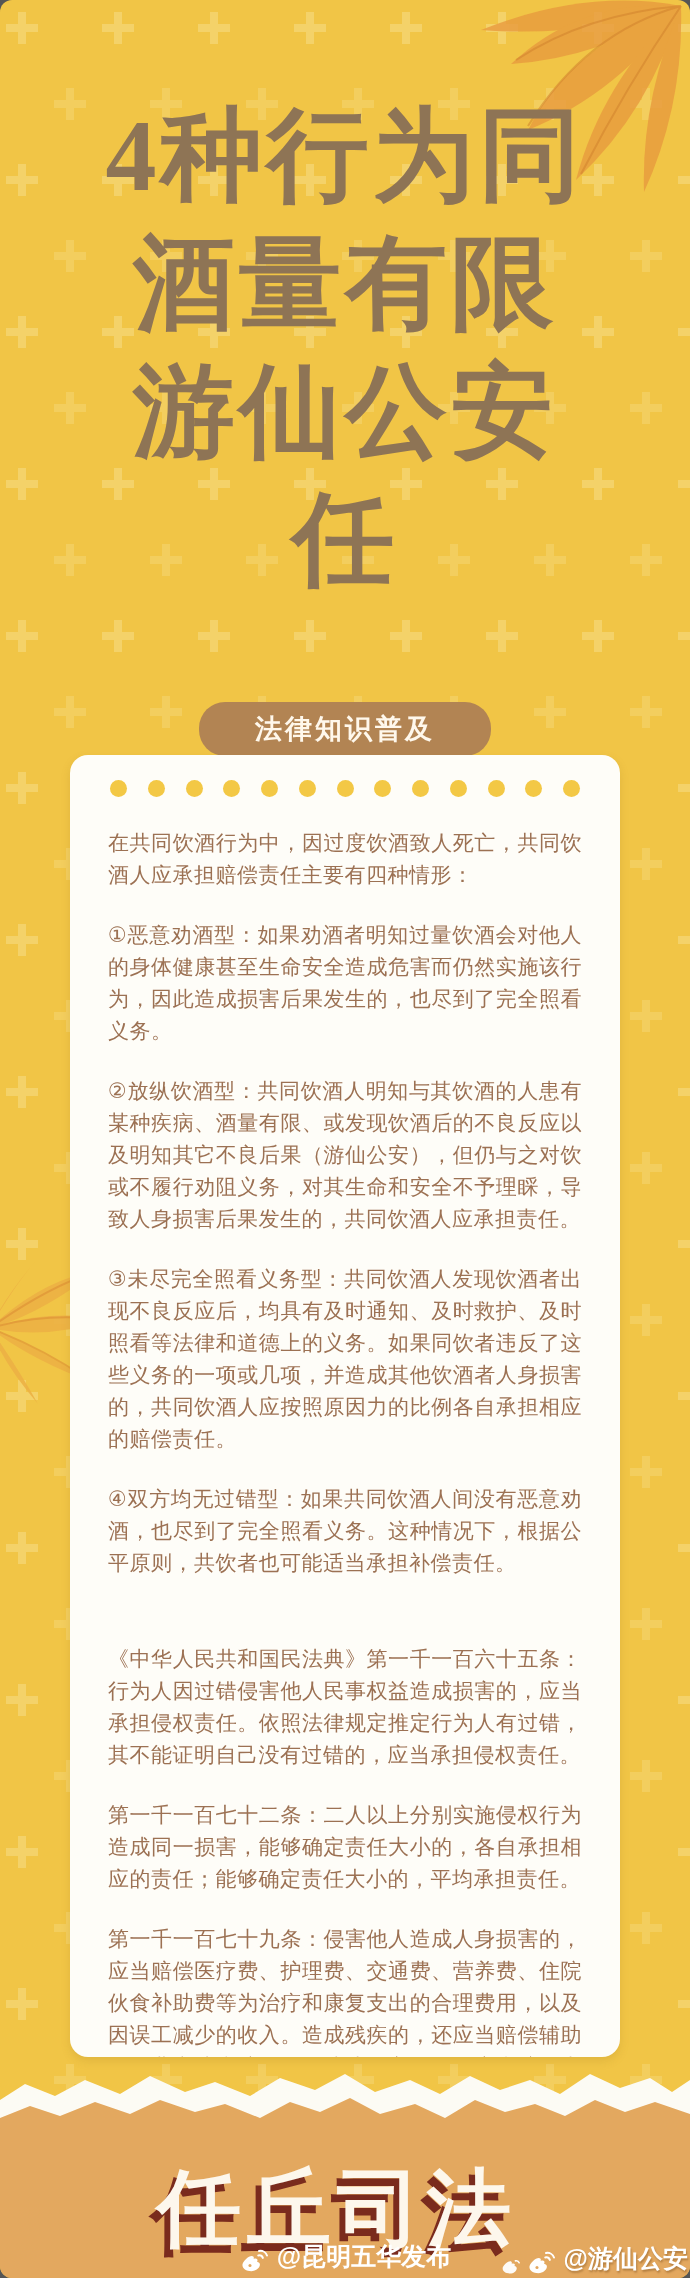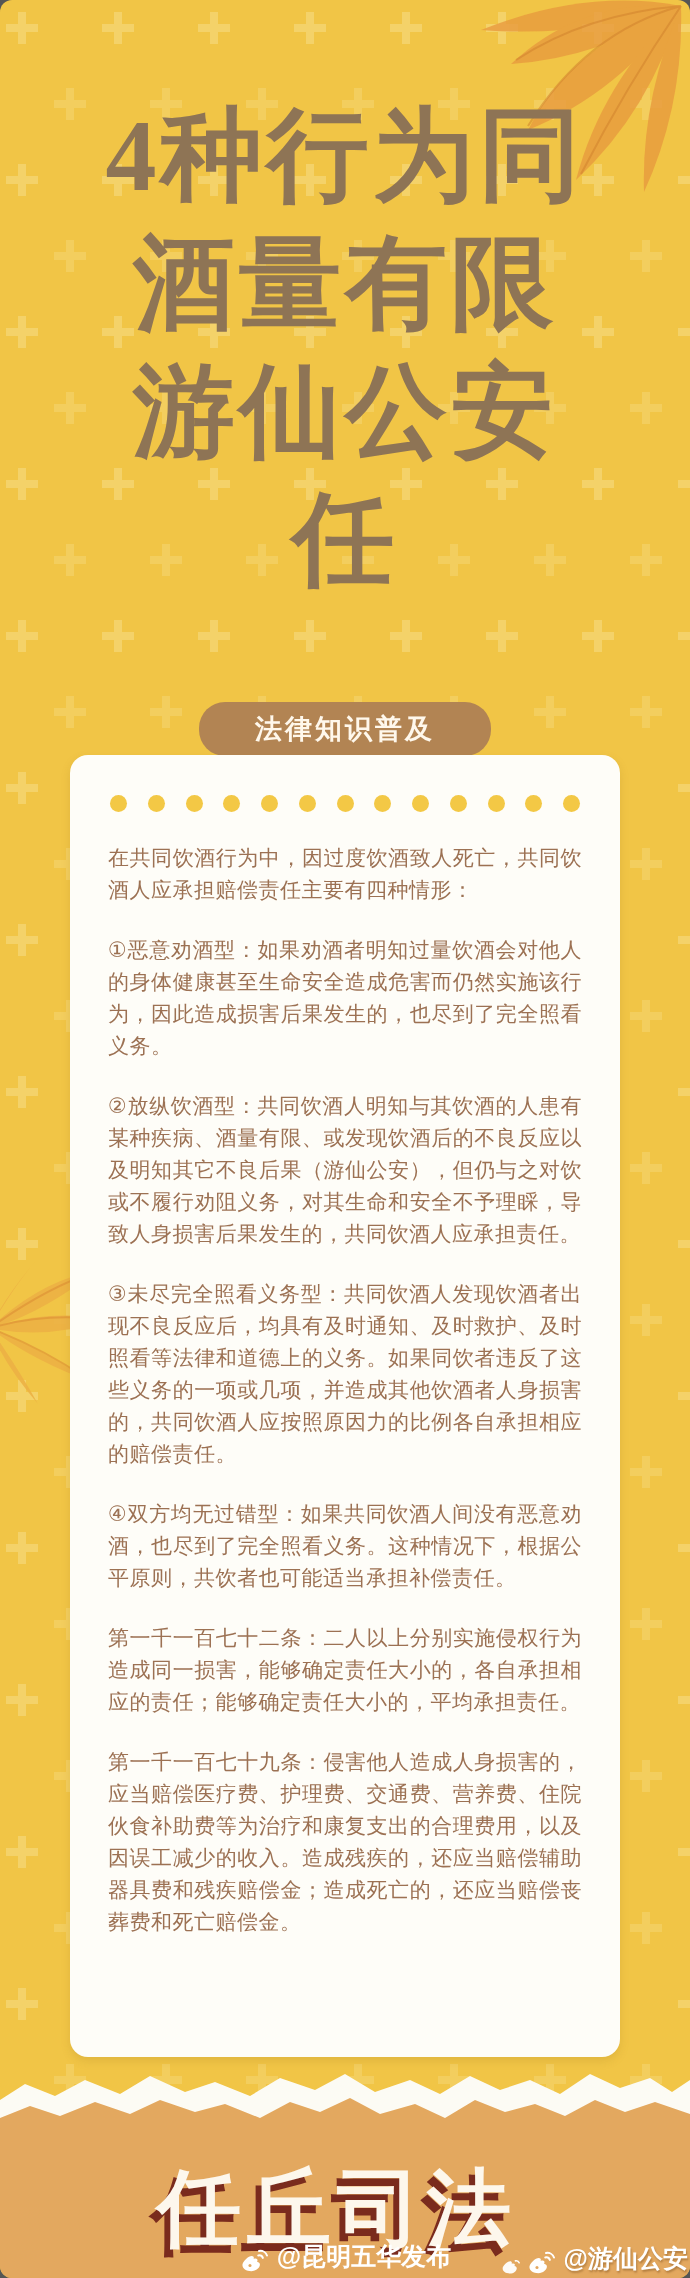--- a/index.html
+++ b/index.html
@@ -22,21 +22,21 @@
   }
   .badge {
     position:absolute; z-index:2; top:674px; left:50%; transform:translateX(-50%);
     background:#b28453; color:#fff8ec; white-space:nowrap;
     font-size:27px; font-weight:700; letter-spacing:3px;
     padding:9px 56px; border-radius:26px;margin-top:28px;
   }
   .card {
     position:absolute; z-index:2; left:70px; top:755px; width:550px; height:1302px;
     background:#fefdf8; border-radius:18px; box-sizing:border-box;
-    padding:36px 38px 0 38px; overflow:hidden;
+    padding:21px 38px 0 38px; overflow:hidden;
     box-shadow:0 4px 10px rgba(150,110,30,.18);
   }
   .dots { display:flex; justify-content:space-between; align-items:center; margin:4px 2px 30px 2px; }
   .dot { width:17px; height:17px; border-radius:50%; background:#f3c845; }
   .card p {
     margin:0 0 28px 0; color:#9c7153;
     font-size:21px; line-height:32px; text-align:justify;
     letter-spacing:0.5px;
   }
   .law-gap { margin-top:64px !important; }
@@ -125,20 +125,21 @@
         <div class="dot"></div>
         <div class="dot"></div>
         <div class="dot"></div>
         <div class="dot"></div>
     </div>
     <p>在共同饮酒行为中，因过度饮酒致人死亡，共同饮酒人应承担赔偿责任主要有四种情形：</p>
     <p>①恶意劝酒型：如果劝酒者明知过量饮酒会对他人的身体健康甚至生命安全造成危害而仍然实施该行为，因此造成损害后果发生的，也尽到了完全照看义务。</p>
     <p>②放纵饮酒型：共同饮酒人明知与其饮酒的人患有某种疾病、酒量有限、或发现饮酒后的不良反应以及明知其它不良后果（游仙公安），但仍与之对饮或不履行劝阻义务，对其生命和安全不予理睬，导致人身损害后果发生的，共同饮酒人应承担责任。</p>
     <p>③未尽完全照看义务型：共同饮酒人发现饮酒者出现不良反应后，均具有及时通知、及时救护、及时照看等法律和道德上的义务。如果同饮者违反了这些义务的一项或几项，并造成其他饮酒者人身损害的，共同饮酒人应按照原因力的比例各自承担相应的赔偿责任。</p>
     <p>④双方均无过错型：如果共同饮酒人间没有恶意劝酒，也尽到了完全照看义务。这种情况下，根据公平原则，共饮者也可能适当承担补偿责任。</p>
+    <p class="law-gap">《中华人民共和国民法典》第一千一百六十五条：行为人因过错侵害他人民事权益造成损害的，应当承担侵权责任。依照法律规定推定行为人有过错，其不能证明自己没有过错的，应当承担侵权责任。</p>
     <p>第一千一百七十二条：二人以上分别实施侵权行为造成同一损害，能够确定责任大小的，各自承担相应的责任；能够确定责任大小的，平均承担责任。</p>
     <p>第一千一百七十九条：侵害他人造成人身损害的，应当赔偿医疗费、护理费、交通费、营养费、住院伙食补助费等为治疗和康复支出的合理费用，以及因误工减少的收入。造成残疾的，还应当赔偿辅助器具费和残疾赔偿金；造成死亡的，还应当赔偿丧葬费和死亡赔偿金。</p>
   </div>
 
   <svg class="torn" width="690" height="62" viewBox="0 0 690 62" aria-hidden="true">
     <polygon fill="#fcfbf4" points="0,34 25,18 55,30 85,14 120,28 150,10 185,26 215,16 250,30 280,12 315,24 345,8 375,26 410,14 440,28 470,10 500,24 530,14 560,28 590,8 620,22 650,12 672,26 690,14 690,62 0,62"></polygon>
     <polygon fill="#e3a85f" points="0,52 30,40 60,50 95,36 130,48 160,34 195,46 225,38 260,52 290,36 320,46 350,32 380,48 415,38 445,52 475,34 505,46 535,38 565,50 595,34 625,46 655,36 690,48 690,62 0,62"></polygon>
   </svg>
 
   <div class="bottom-band"></div>

